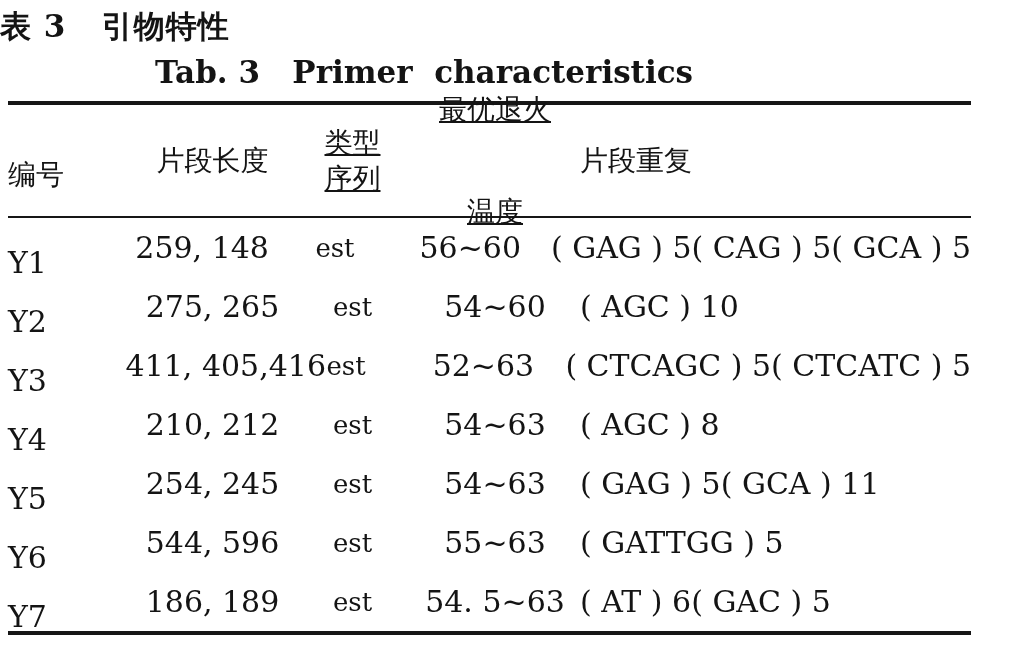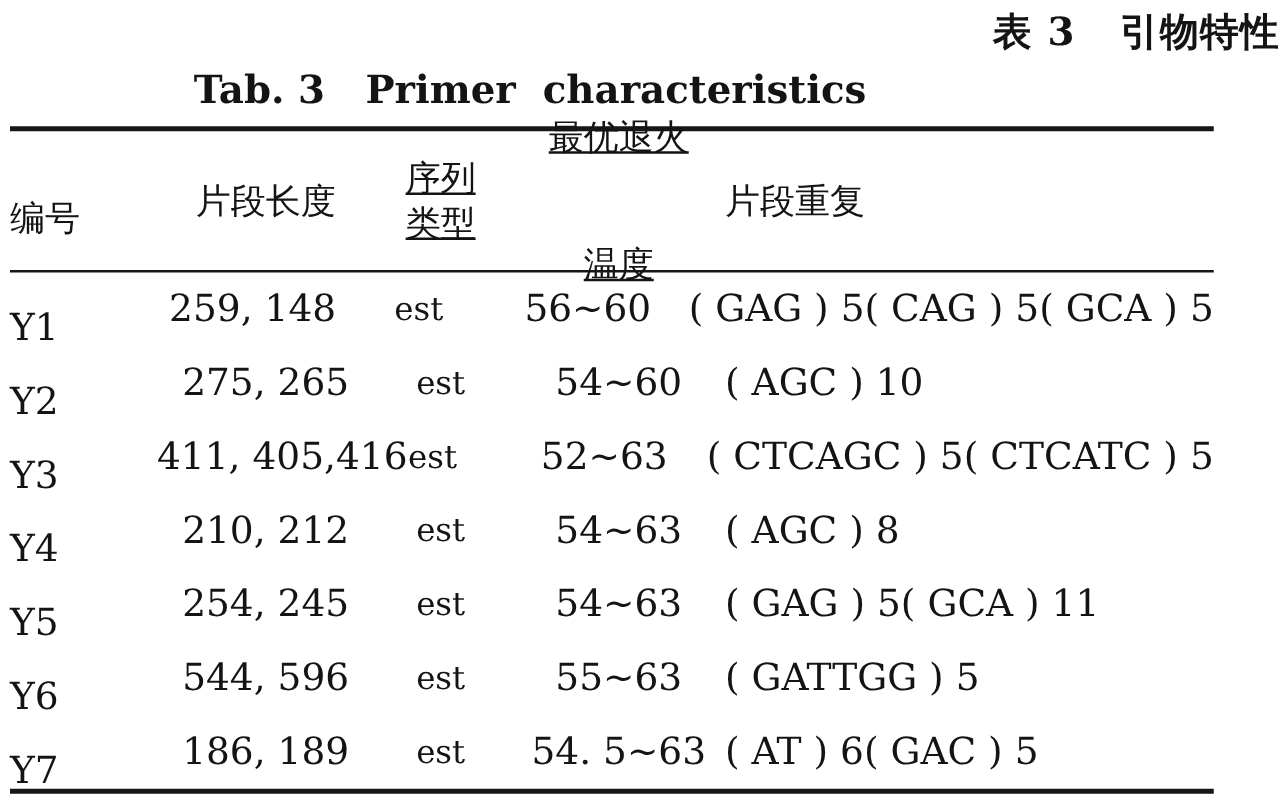--- a/index.html
+++ b/index.html
@@ -7,21 +7,21 @@
     width: 1024px; height: 648px;
     background: #ffffff;
     font-family: "DejaVu Serif", "Liberation Serif", serif;
     color: #141414;
     overflow: hidden;
   }
   .page { position: relative; width: 1024px; height: 648px; background: #fff; }
 
   .title-zh {
     position: absolute; top: 4px; left: 0; width: 1024px;
-    text-align: right;
+    text-align: left;
     font-size: 31px; font-weight: bold;
     line-height: 44px;
     white-space: pre;
     letter-spacing: 1px;
   }
   .title-en {
     position: absolute; top: 50px; left: 0; width: 848px;
     text-align: center;
     font-size: 31px; font-weight: bold;
     line-height: 44px;
@@ -60,22 +60,22 @@
 
   <div class="title-zh">表 3   引物特性</div>
   <div class="title-en">Tab. 3   Primer  characteristics</div>
 
   <div class="ptable">
 
     <div class="thead">
       <div class="col-id">编号</div>
       <div class="col-len">片段长度</div>
       <div class="col-type">
+        <span class="hline">类型</span>
         <span class="hline">序列</span>
-        <span class="hline">类型</span>
       </div>
       <div class="col-temp">
         <span class="hline">最优退火</span>
         <span class="hline">温度</span>
       </div>
       <div class="col-rep">片段重复</div>
     </div>
 
     <div class="trow">
       <div class="col-id">Y1</div>

